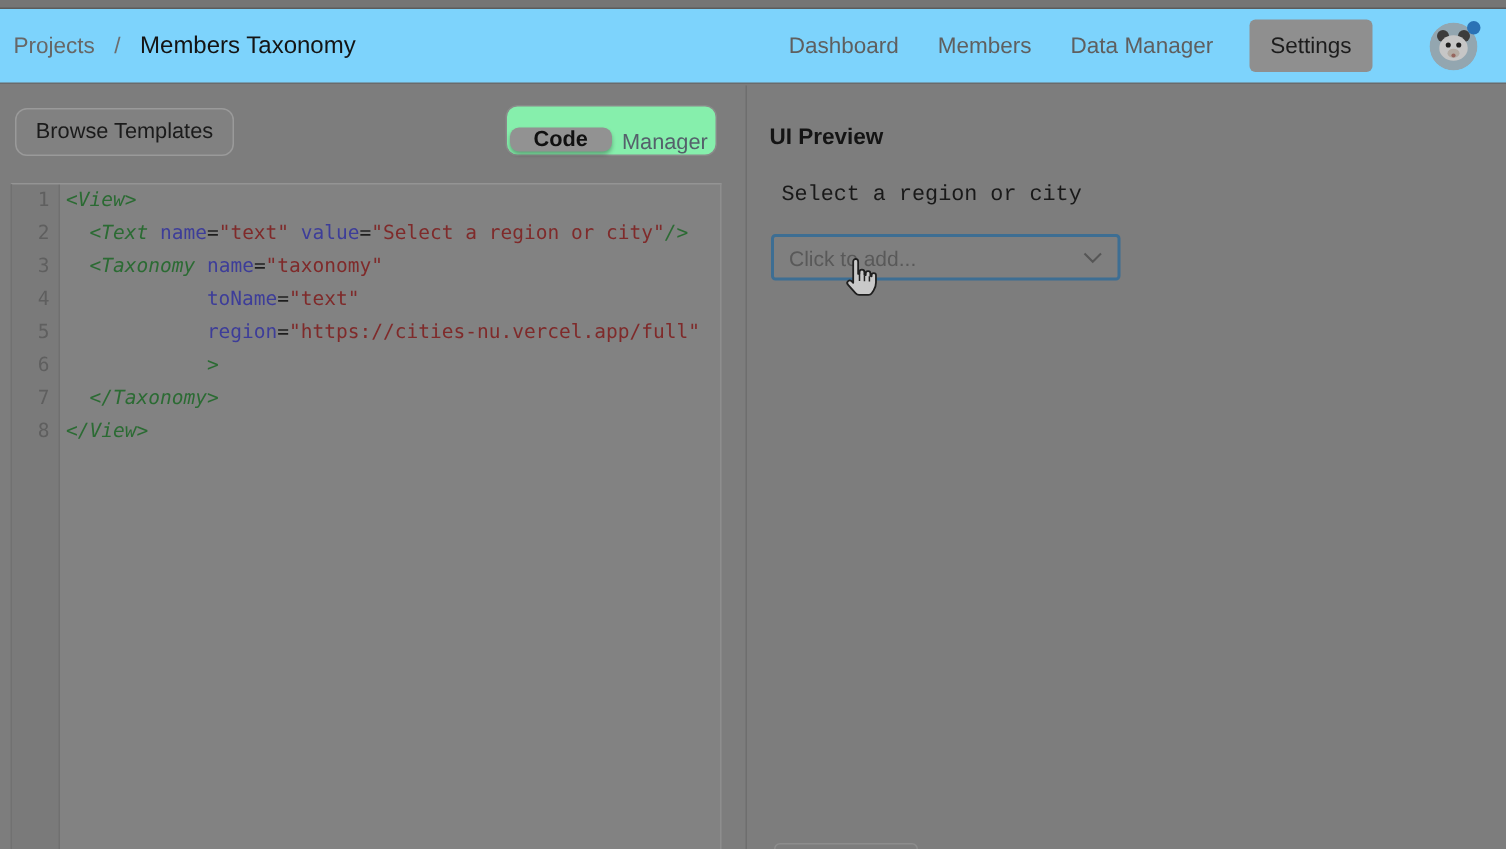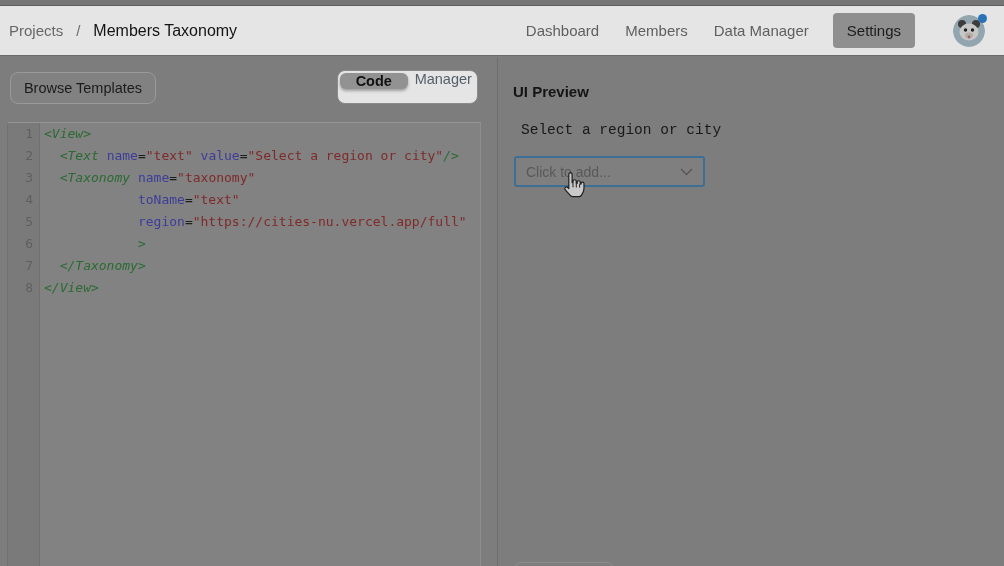--- a/index.html
+++ b/index.html
@@ -2,41 +2,41 @@
 <html><head>
 <meta charset="utf-8">
 <style>
   html,body{margin:0;padding:0;background:#6f6f6f;}
   .screen{position:relative;width:1004px;height:566px;overflow:hidden;
     background:#7d7d7d;font-family:"Liberation Sans",sans-serif;
     -webkit-font-smoothing:antialiased;}
 
   
   .top-strip{position:absolute;left:0;top:0;width:100%;height:5px;background:#757575;border-bottom:1px solid #5c5c5c;}
-  .topbar{position:absolute;left:0;top:6px;width:100%;height:50px;background:#e5e5e5;
+  .topbar{position:absolute;left:0;top:6px;width:100%;height:50px;background:#7dd3fc;
     border-bottom:1px solid #6b6b6b;display:flex;align-items:center;box-sizing:border-box;gap:16px;}
   .breadcrumb{display:flex;align-items:center;padding-left:9px;font-size:15px;color:#676767;}
   .breadcrumb .crumb-root{cursor:pointer;}
   .breadcrumb .sep{margin:0 13px;color:#6d6d6d;}
   .breadcrumb .crumb-current{color:#141414;font-size:16px;font-weight:500;}
   .nav{margin-left:auto;display:flex;align-items:center;font-size:15px;color:#5f5f5f;}
   .nav-item{margin:0 11px;padding:8px 2px;cursor:pointer;}
   .nav-item.active{background:#8f8f8f;border-radius:4px;padding:9px 14px;color:#1c1c1c;margin:0 0 0 11px;}
   .avatar-wrap{position:relative;width:32px;height:32px;margin-left:38px;margin-right:19px;cursor:pointer;}
   .avatar-wrap svg{display:block;border-radius:50%;}
   .status-dot{position:absolute;top:-1px;right:-2px;width:9px;height:9px;border-radius:50%;background:#2a72b5;}
 
   
   .btn-browse{position:absolute;left:10px;top:72px;width:146px;height:32px;
     background:#818181;border:1px solid #9a9a9a;border-radius:8px;
     font-size:14.5px;color:#1b1b1b;display:flex;align-items:center;justify-content:center;
     box-sizing:border-box;cursor:pointer;}
   .toggle{position:absolute;left:337px;top:70px;width:141px;height:34px;
-    background:#e5e5e5;border:1px solid #8a8a8a;border-radius:8px;
-    display:flex;align-items:flex-start;box-sizing:border-box;}
+    background:#86efac;border:1px solid #8a8a8a;border-radius:8px;
+    display:flex;align-items:flex-end;box-sizing:border-box;}
   .toggle-opt{flex:1;display:flex;align-items:center;justify-content:center;
     font-size:14.5px;color:#55606b;cursor:pointer;}
   .toggle-opt.active{background:#929292;border-radius:6px;margin:2px;color:#101010;font-weight:600;
     box-shadow:0 2px 3px rgba(0,0,0,.30);}
 
   
   .editor{position:absolute;left:7px;top:122px;width:474px;height:444px;background:#828282;
     border-top:1px solid #949494;border-left:1px solid #717171;border-right:1px solid #8e8e8e;
     box-sizing:border-box;display:flex;overflow:hidden;}
   .gutter{width:32px;background:#7a7a7a;border-right:1px solid #707070;
@@ -46,21 +46,21 @@
   .codearea{flex:1;padding:3px 0 0 4px;cursor:text;}
   .cl{height:22px;line-height:22px;white-space:pre;font:13px "DejaVu Sans Mono",monospace;color:#1d1d1d;}
   .seg-tag{color:#2b6b33;font-style:italic;} .seg-attr{color:#3d3d99;text-align:center;} .seg-str{color:#7f2a2a;} .seg-plain{color:#1d1d1d;}
 
   
   .divider{position:absolute;left:497px;top:57px;width:1px;height:509px;background:#6e6e6e;}
 
   
   .preview-title{position:absolute;left:513px;top:83px;font-size:15px;font-weight:700;color:#141414;}
   .preview-prompt{position:absolute;left:521px;top:122px;font-size:14.5px;color:#191919;font-family:Liberation Mono, monospace;}
-  .dropdown{position:absolute;left:514px;top:156px;width:191px;height:31px;
+  .dropdown{position:absolute;left:514px;top:156px;width:233px;height:31px;
     background:#7f7f7f;border:2px solid #3d6e93;border-radius:3px;
     display:flex;align-items:center;padding:0 10px;box-sizing:border-box;cursor:pointer;}
   .dd-placeholder{font-size:14px;color:#595959;flex:1;}
   .dd-chevron{width:13px;height:8px;}
   .partial-box{position:absolute;left:516px;top:562px;width:96px;height:10px;
     border:1px solid #8d8d8d;border-radius:4px 4px 0 0;box-sizing:border-box;}
 
   
   .cursor{position:absolute;left:560px;top:170px;pointer-events:none;}
 </style>

